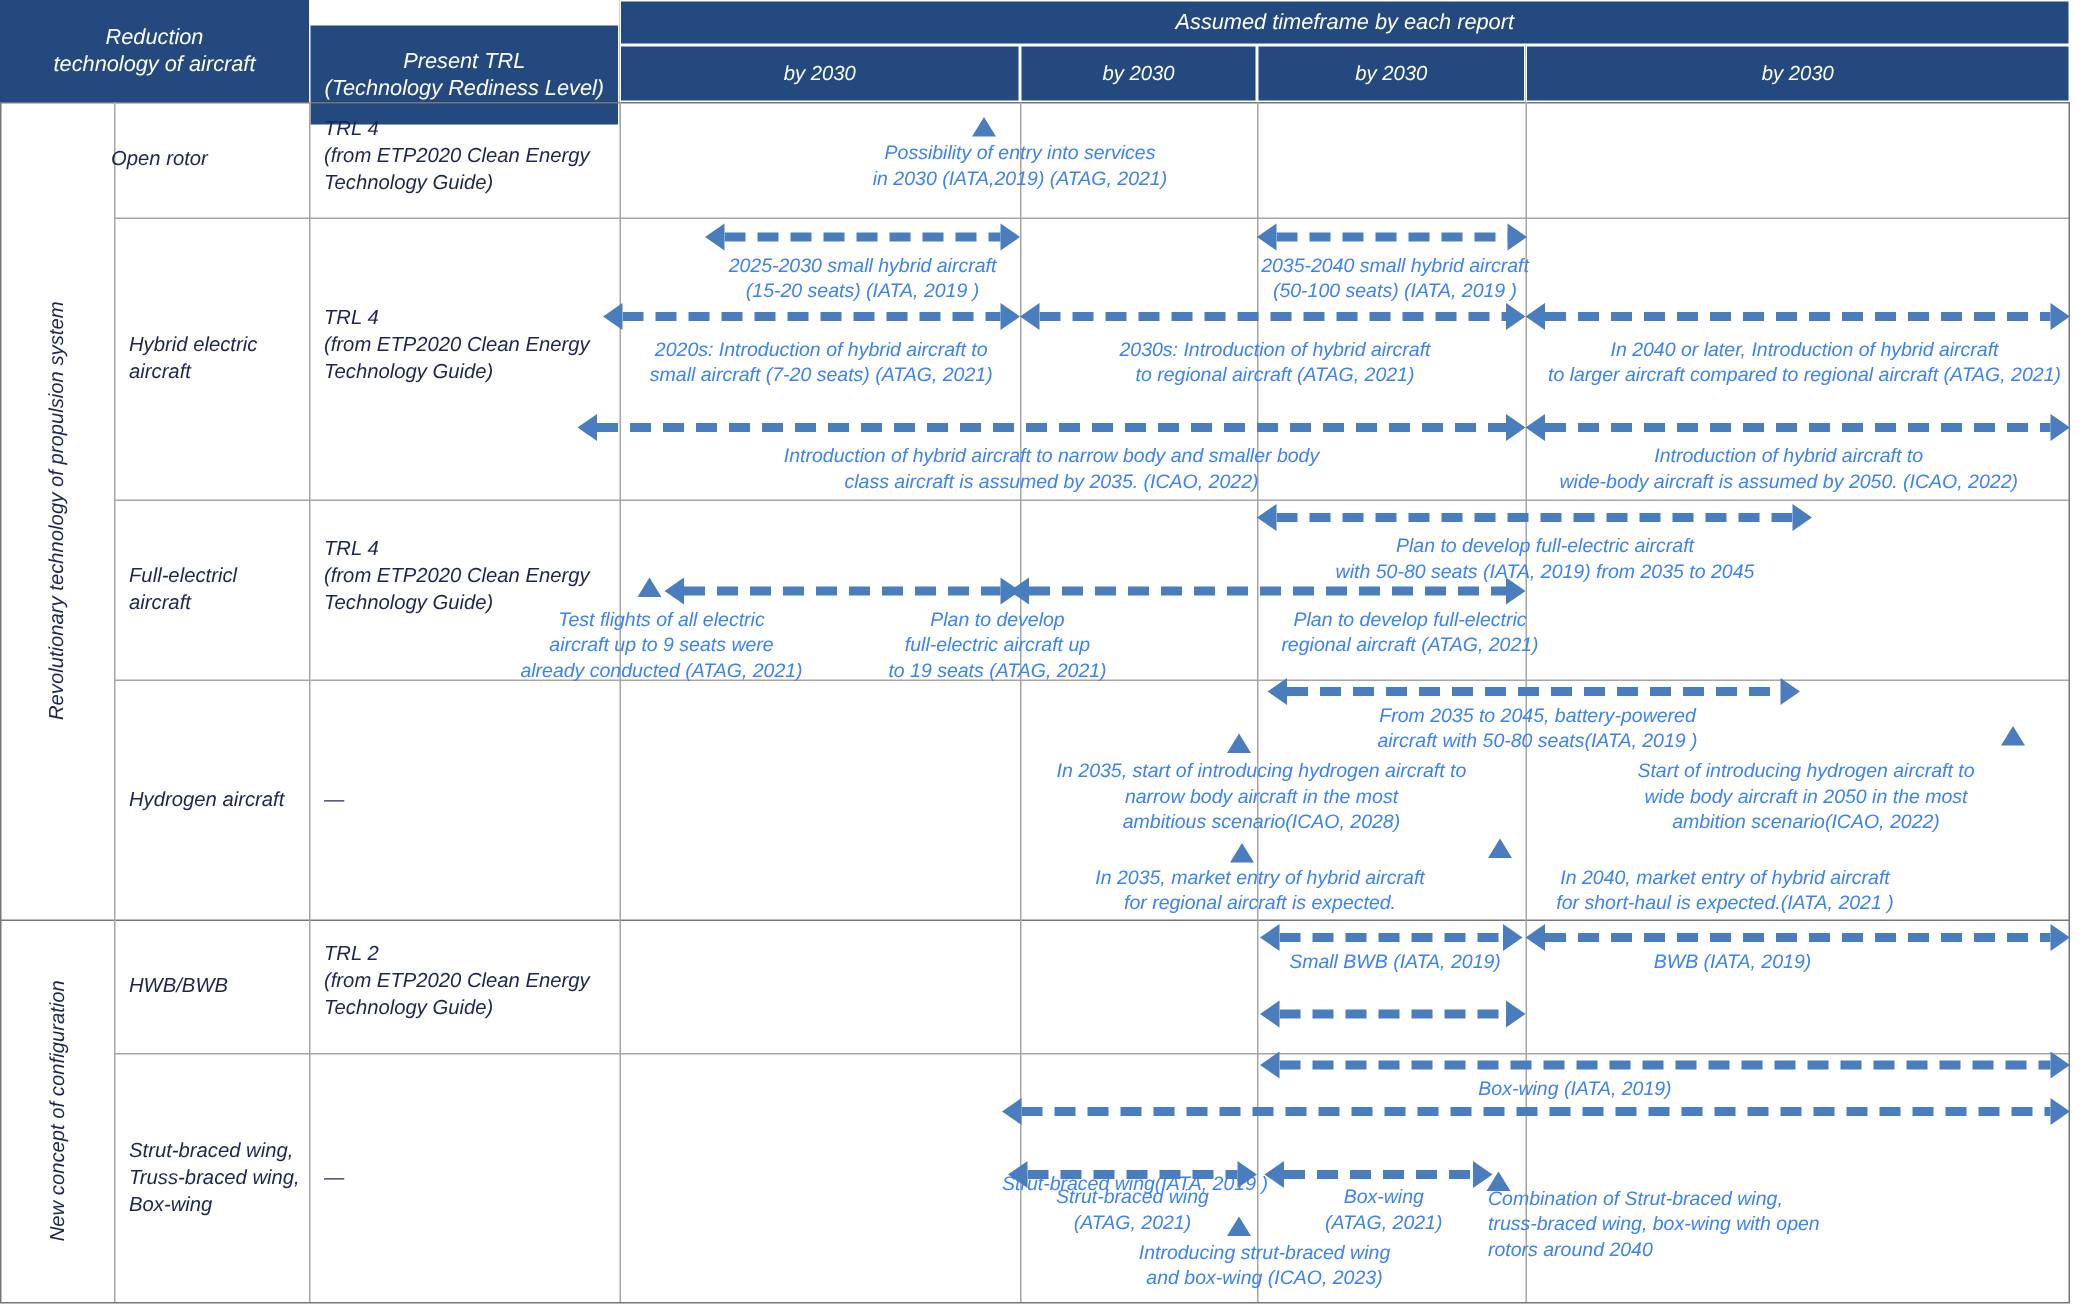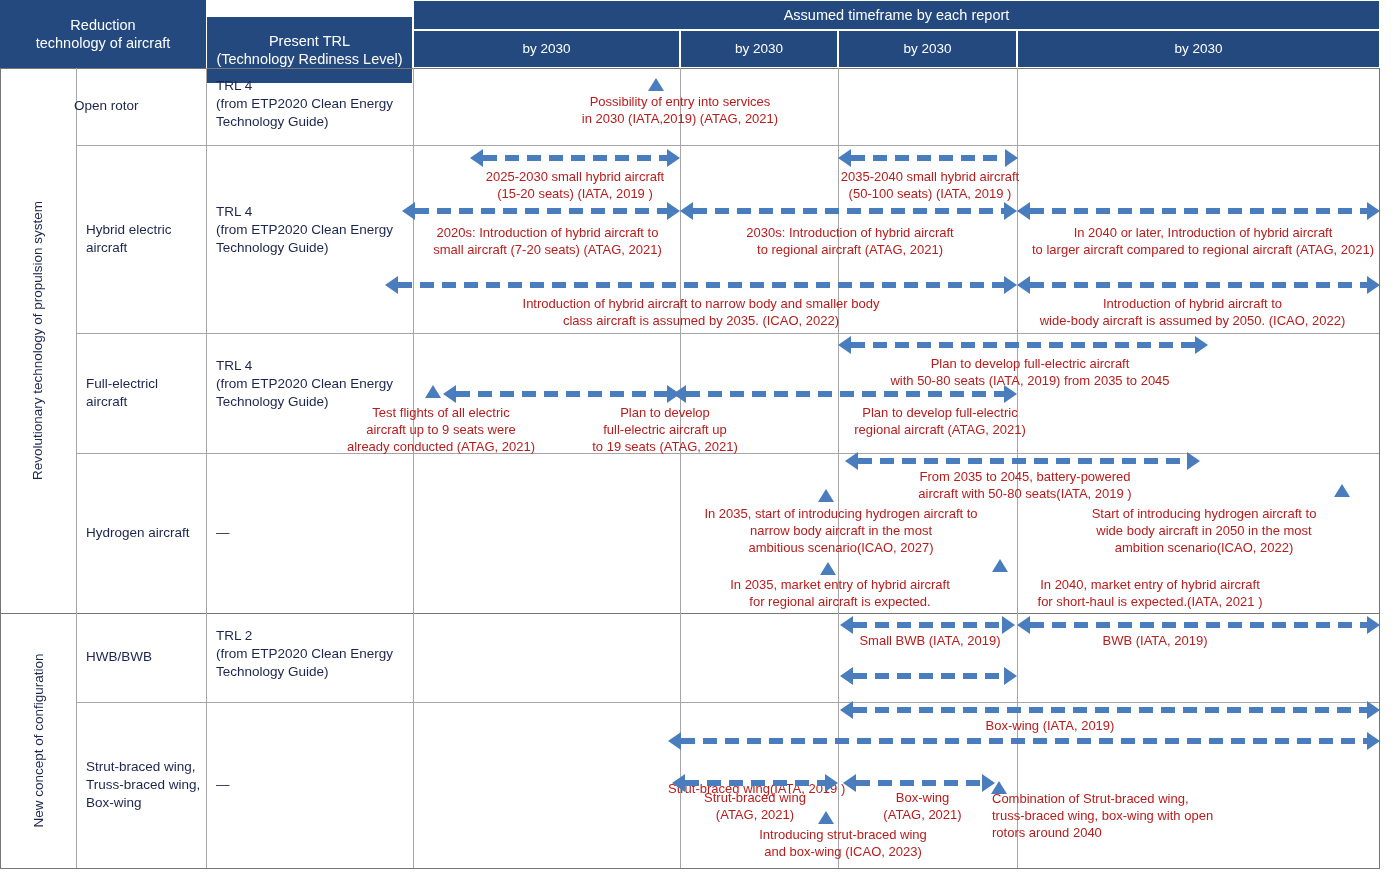--- a/index.html
+++ b/index.html
@@ -8,20 +8,21 @@
     background: #ffffff;
     font-family: "Liberation Sans", sans-serif;
   }
   #root {
     position: relative;
     width: 1397px;
     height: 872px;
     overflow: hidden;
     background: #ffffff;
     color: #1c2550;
+    font-style: italic;
   }
 
   
   .abs { position: absolute; }
 
   
   .hdr {
     position: absolute;
     background: #23497f;
     color: #ffffff;
@@ -67,21 +68,21 @@
   }
   .cell.tech { padding-left: 10px; }
   .cell.trl  { padding-left: 10px; align-items: flex-start; }
   .cell.dash { justify-content: flex-start; padding-left: 10px; }
 
   
   .note {
     position: absolute;
     font-size: 13px;
     line-height: 1.32;
-    color: #b91c1c;
+    color: #3b82f6;
     text-align: center;
     white-space: pre-line;
   }
   .note.left  { text-align: left; }
 
   
   .arrow {
     position: absolute;
     height: 16px;
     display: flex;
@@ -283,21 +284,21 @@
     <div class="head r"></div>
   </div>
   <div class="note" style="left:855px; top:468px; width:340px;">From 2035 to 2045, battery-powered
 aircraft with 50-80 seats(IATA, 2019 )</div>
 
   <div class="tri" style="left:818px; top:489px;"></div>
   <div class="tri" style="left:1334px; top:484px;"></div>
 
   <div class="note" style="left:665px; top:505px; width:352px;">In 2035, start of introducing hydrogen aircraft to
 narrow body aircraft in the most
-ambitious scenario(ICAO, 2027)</div>
+ambitious scenario(ICAO, 2028)</div>
   <div class="note" style="left:1028px; top:505px; width:352px;">Start of introducing hydrogen aircraft to
 wide body aircraft in 2050 in the most
 ambition scenario(ICAO, 2022)</div>
 
   <div class="tri" style="left:820px; top:562px;"></div>
   <div class="tri" style="left:992px; top:559px;"></div>
 
   <div class="note" style="left:670px; top:576px; width:340px;">In 2035, market entry of hybrid aircraft
 for regional aircraft is expected.</div>
   <div class="note" style="left:980px; top:576px; width:340px;">In 2040, market entry of hybrid aircraft

